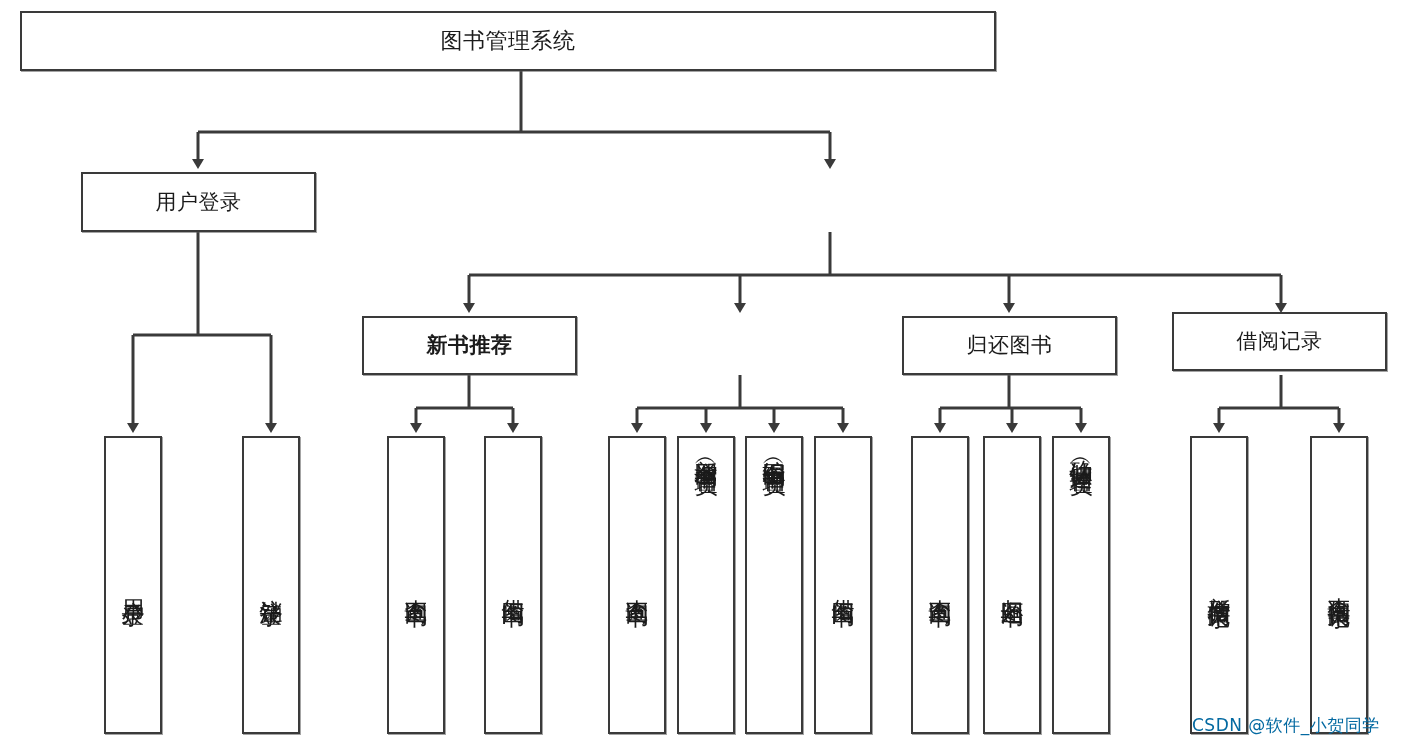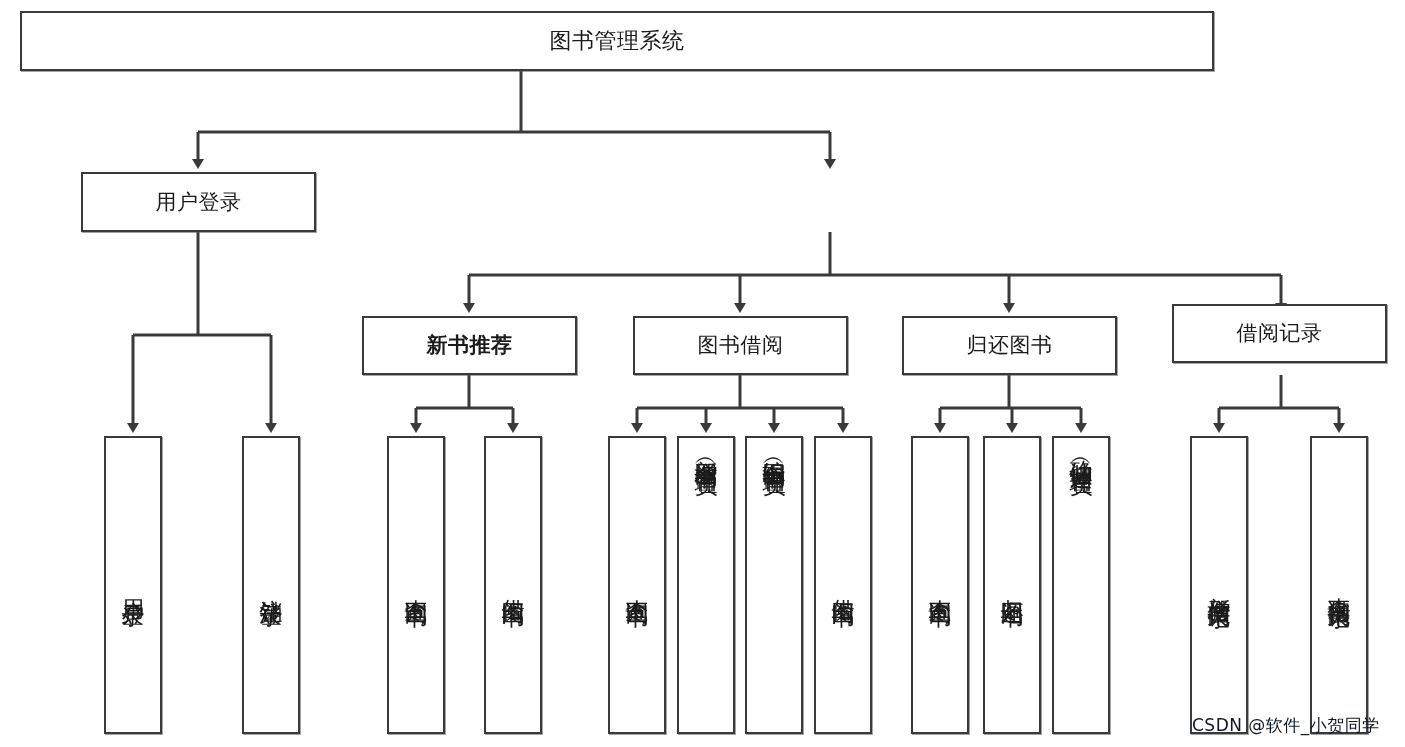--- a/index.html
+++ b/index.html
@@ -62,21 +62,21 @@
     line-height: 1.18;
     letter-spacing: 2px;
     padding: 4px 0;
     white-space: nowrap;
   }
   .node.leaf.centered {
     align-items: center;
   }
   .watermark {
     position: absolute;
-    color: #0f172a;
+    color: #0369a1;
     font-size: 17px;
     white-space: nowrap;
     letter-spacing: 0.5px;
   }
 </style>
 </head>
 <body>
 
 <div id="canvas">
 
@@ -123,38 +123,35 @@
       <path d="M1012,408 L1012,424" marker-end="url(#arrow)"></path>
       <path d="M1081,408 L1081,424" marker-end="url(#arrow)"></path>
 
       <path d="M1281,375 L1281,408"></path>
       <path d="M1219,408 L1339,408"></path>
       <path d="M1219,408 L1219,424" marker-end="url(#arrow)"></path>
       <path d="M1339,408 L1339,424" marker-end="url(#arrow)"></path>
     </g>
   </svg>
 
-  <div class="node root horiz" style="left: 20px; top: 11px; width: 1194px; height: 60px;">
+  <div class="node root horiz" style="left: 20px; top: 11px; width: 976px; height: 60px;">
     <span class="label">图书管理系统</span>
   </div>
 
   <div class="node horiz" style="left: 81px; top: 172px; width: 235px; height: 60px;">
     <span class="label">用户登录</span>
   </div>
 
   <div class="node horiz" style="left: 362px; top: 316px; width: 215px; height: 59px; font-weight: bold;">
     <span class="label">新书推荐</span>
   </div>
-  <div class="node horiz" style="left: 633px; top: 316px; width: 215px; height: 59px;">
-    <span class="label">图书借阅</span>
-  </div>
   <div class="node horiz" style="left: 902px; top: 316px; width: 215px; height: 59px;">
     <span class="label">归还图书</span>
   </div>
-  <div class="node horiz" style="left: 1172px; top: 304px; width: 215px; height: 59px;">
+  <div class="node horiz" style="left: 1172px; top: 312px; width: 215px; height: 59px;">
     <span class="label">借阅记录</span>
   </div>
 
   <div class="node leaf centered" style="left: 104px; top: 436px; width: 58px; height: 298px;">
     <span class="label">用户登录</span>
   </div>
   <div class="node leaf centered" style="left: 242px; top: 436px; width: 58px; height: 298px;">
     <span class="label">注销登录</span>
   </div>
   <div class="node leaf centered" style="left: 387px; top: 436px; width: 58px; height: 298px;">

